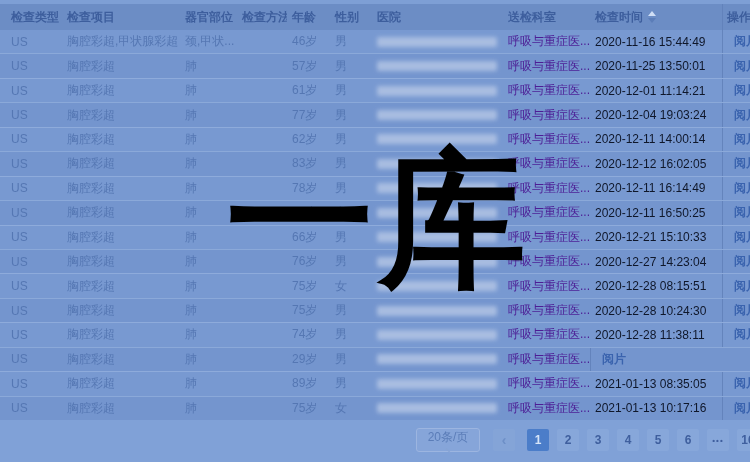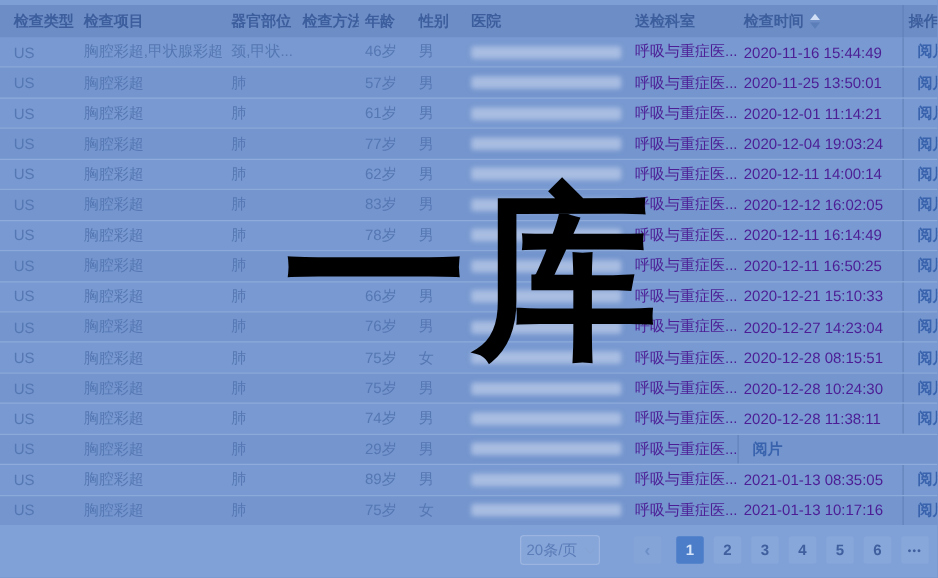--- a/index.html
+++ b/index.html
@@ -23,37 +23,38 @@
   .rows .row:first-child { border-top:none; }
   .cell { white-space:nowrap; overflow:hidden; padding-left:5px; height:100%; display:flex; align-items:center; }
   .c0 { width:62px;  padding-left:11px; }
   .c1 { width:118px; }
   .c2 { width:57px;  }
   .c3 { width:50px;  }
   .c4 { width:43px;  }
   .c5 { width:42px;  }
   .c6 { width:131px; }
   .c7 { width:87px;  color:#4c1d95; }
-  .c8 { width:132px; color:#4c1d95; }
+  .c8 { width:132px; color:#0f172a; }
   .c9 { flex:1; min-width:28px; border-left:1px solid rgba(96,128,184,0.85); padding-left:11px;text-align:right; }
   .header-row .c7, .header-row .c8 { color:#3d5e9d; }
   .header-row .c9 { padding-left:4px; }
   .redact-bar { width:120px; height:10px; border-radius:2px; background:#aec1e3; filter:blur(2px); opacity:.9; }
   .link { color:#3a63ae; text-decoration:none; font-weight:600; }
   .carets { display:inline-flex; flex-direction:column; margin-left:5px; gap:2px; }
   .caret-up   { width:0; height:0; border-left:4px solid transparent; border-right:4px solid transparent; border-bottom:5px solid #cfdef5; }
   .caret-down { width:0; height:0; border-left:4px solid transparent; border-right:4px solid transparent; border-top:5px solid #5b7db8; }
   .footer { height:42px; background:#80a1d7; position:relative; }
   .pager { position:absolute; left:416px; top:8px; display:flex; align-items:center; }
   .size-select {
-    width:64px; height:24px; margin-right:27px;
+    width:64px; height:24px; margin-right:13px;
     border:1px solid #9cb5e0; border-radius:3px;
     background:rgba(255,255,255,0.05); color:#5b7db8;
     display:flex; align-items:center; justify-content:center; gap:7px;
     cursor:pointer;
+    flex-direction:column;
   }
   .chev { width:6px; height:6px; border-right:1px solid #86a4d4; border-bottom:1px solid #86a4d4; transform:rotate(45deg); margin-top:-3px; }
   .pbtn {
     width:22px; height:22px; margin-right:8px; border:none; border-radius:2px;
     background:#87a7da; color:#3f5f9e; font-size:12px; font-weight:600;
     display:flex; align-items:center; justify-content:center; cursor:pointer;
     font-family:inherit; flex:none;
   }
   .pbtn.prev { margin-right:12px; background:#84a4d7; color:#6d8fc7; font-size:14px; }
   .pbtn.active { background:#4b7dc9; color:#d5e4f8; }

